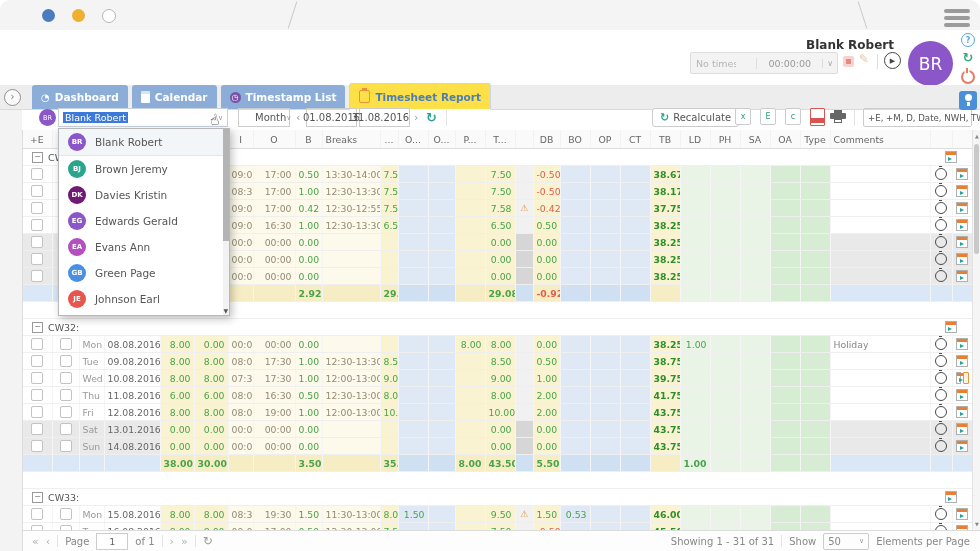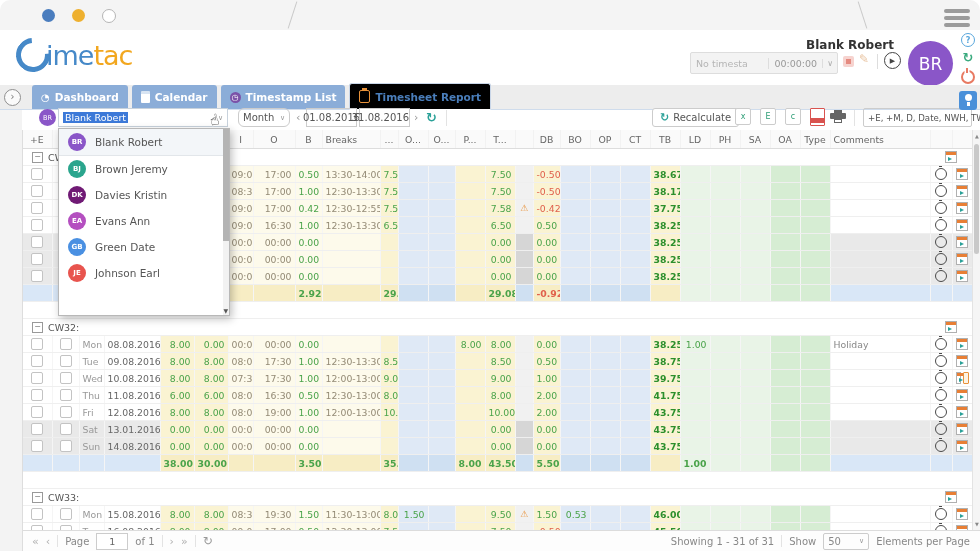--- a/index.html
+++ b/index.html
@@ -20,42 +20,42 @@
   
   #appheader{position:absolute;left:0;top:30px;width:980px;height:55px;background:#fff;}
   #logo{position:absolute;left:16px;top:8px;display:flex;align-items:center;}
   #logo .mark{width:24px;height:24px;border:5px solid #4689c8;border-radius:50%;border-top-color:transparent;transform:rotate(40deg);margin-right:2px;}
   #logo .t1{font-size:27px;color:#4689c8;letter-spacing:-1px;margin-left:-6px;}
   #logo .t2{font-size:27px;color:#f2a71f;letter-spacing:-1px;}
   #username{position:absolute;right:86px;top:8px;font-size:12px;font-weight:bold;color:#333;}
   #avatar-big{position:absolute;right:27px;top:11px;width:45px;height:45px;border-radius:50%;color:#fff;font-size:17px;display:flex;align-items:center;justify-content:center;}
   #tswidget{position:absolute;left:690px;top:22px;width:146px;height:20px;background:#f3f3f3;border:1px solid #ddd;border-radius:2px;display:flex;align-items:center;font-size:9.5px;color:#b5b5b5;}
   #tswidget .ph{padding:0 5px;white-space:nowrap;overflow:hidden;}
-  #tswidget .tm{border-left:1px solid #ddd;padding:0 5px;color:#999;margin-left:20px;}
+  #tswidget .tm{border-left:1px solid #ddd;padding:0 11px;color:#999;margin-left:20px;}
   #tswidget .cr{border-left:1px solid #ddd;padding:0 4px;color:#aaa;font-size:8px;}
   #rec-ico{position:absolute;left:843px;top:26px;width:11px;height:11px;border-radius:2px;background:#f6d3cf;}
   #rec-ico:before{content:"";position:absolute;left:3px;top:3px;width:5px;height:5px;background:#e58a80;}
   #pencil-ico{position:absolute;left:859px;top:22px;font-size:12px;color:#e8c3a0;}
   #hdr-div{position:absolute;left:877px;top:24px;width:1px;height:15px;background:#ddd;}
   #play-ico{position:absolute;left:884px;top:22px;width:15px;height:15px;border:1.5px solid #444;border-radius:50%;display:flex;align-items:center;justify-content:center;font-size:7px;color:#444;}
 
   
   #railicons{position:absolute;right:2px;top:33px;width:20px;display:flex;flex-direction:column;align-items:center;gap:4px;z-index:6;}
   .ri-help{width:12px;height:12px;border:1.5px solid #58a6dc;border-radius:50%;color:#58a6dc;font-size:8px;font-weight:bold;display:flex;align-items:center;justify-content:center;}
   .ri-refresh{color:#3aaa7e;font-size:13px;font-weight:bold;line-height:13px;}
   .ri-power{position:relative;width:10px;height:10px;border:2px solid #e87a62;border-radius:50%;margin-top:2px;}
   .ri-power:before{content:"";position:absolute;left:3px;top:-4px;width:2px;height:5px;background:#e87a62;box-shadow:0 0 0 1.5px #fff;}
   .ri-bulb{position:relative;width:18px;height:19px;border-radius:3px;background:#4a90d9;margin-top:3px;}
   .ri-bulb:before{content:"";position:absolute;left:5.5px;top:3px;width:7px;height:7px;border-radius:50%;background:#fff;}
   .ri-bulb:after{content:"";position:absolute;left:7.5px;top:11px;width:3px;height:4px;background:#fff;}
 
   
   #tabsrow{position:absolute;left:0;top:85px;width:980px;height:25px;background:#ededed;border-bottom:1px solid #cfdcec;padding-left:32px;box-sizing:border-box;display:flex;align-items:flex-end;z-index:2;}
   .tab{height:24px;margin-right:4px;padding:0 9px;background:#8badd8;border-radius:3px 3px 0 0;display:flex;align-items:center;gap:5px;font-size:10.5px;font-weight:bold;color:#fff;cursor:pointer;}
-  .tab.active{background:#000000;border:1px solid #c9d6e8;border-bottom:1px solid #fff;color:#4a7ebb;height:25px;margin-bottom:-1px;z-index:3;}
+  .tab.active{background:#fde047;border:1px solid #c9d6e8;border-bottom:1px solid #fff;color:#4a7ebb;height:25px;margin-bottom:-1px;z-index:3;}
   .ti{display:inline-block;}
   .ti-dashboard{color:#fff;font-size:10px;}
   .ti-calendar{width:9px;height:9px;background:#fff;border-radius:1px;border-top:3px solid #d8e4f2;}
   .ti-clock{width:11px;height:11px;border-radius:50%;background:#7b52a8;color:#fff;font-size:8px;line-height:11px;text-align:center;}
   .ti-clipboard{width:9px;height:11px;border:1.5px solid #e8923a;border-radius:2px;position:relative;}
   .ti-clipboard:before{content:"";position:absolute;left:2px;top:-3px;width:5px;height:2px;background:#e8923a;}
   .ti-person{position:relative;width:11px;height:11px;}
   .ti-person:before{content:"";position:absolute;left:3.5px;top:0;width:4px;height:4px;border-radius:50%;background:#3f5e8e;}
   .ti-person:after{content:"";position:absolute;left:1.5px;top:5px;width:8px;height:5px;border-radius:4px 4px 0 0;background:#3f5e8e;}
   .ti-lock{position:relative;width:9px;height:7px;background:#e8923a;border-radius:1px;margin-top:4px;}
@@ -65,21 +65,21 @@
   #leftrail{position:absolute;left:0;top:86px;width:22px;height:465px;background:#f3f3f3;border-right:1px solid #ddd;z-index:1;}
   #expander{position:absolute;left:4px;top:89px;width:15px;height:15px;border:1.5px solid #8f8f8f;border-radius:50%;background:#fafafa;color:#777;font-size:10px;line-height:14px;text-align:center;z-index:4;cursor:pointer;}
 
   
   #toolbar{position:absolute;left:22px;top:110px;width:950px;height:20px;background:#fff;z-index:2;}
   .tb-item{position:absolute;box-sizing:border-box;font-size:10px;color:#555;}
   #tb-avatar{left:17px;top:-1px;width:17px;height:17px;border-radius:50%;color:#fff;font-size:6.5px;display:flex;align-items:center;justify-content:center;}
   #combobox{left:36px;top:-2px;width:170px;height:19px;border:1px solid #c8d2dc;background:#fff;display:flex;align-items:center;justify-content:space-between;padding:0 4px;cursor:pointer;}
   #combobox .sel{background:#3c79d8;color:#fff;padding:0 2px;font-size:9.5px;}
   .caret{color:#999;font-size:7px;}
-  #monthsel{left:216px;top:-2px;width:52px;height:19px;border:1px solid #ccc;border-radius:6px;display:flex;align-items:center;justify-content:space-between;padding:0 4px;cursor:pointer;}
+  #monthsel{left:216px;top:-2px;width:52px;height:19px;border:1px solid #ccc;border-radius:0;display:flex;align-items:center;justify-content:space-between;padding:0 16px;cursor:pointer;}
   .chev{top:1px;color:#999;font-size:11px;cursor:pointer;}
   #chev-l{left:274px;}
   #date1{left:284px;top:-2px;width:51px;height:19px;border:1px solid #ccc;display:flex;align-items:center;justify-content:center;cursor:text;}
   #date2{left:337px;top:-2px;width:51px;height:19px;border:1px solid #ccc;display:flex;align-items:center;justify-content:flex-end;cursor:text;}
   #chev-r{left:392px;}
   #tb-refresh{left:404px;top:0px;color:#2aa198;font-size:13px;font-weight:bold;cursor:pointer;}
   #tb-div1{left:424px;top:0;width:1px;height:16px;background:#e3e3e3;}
   #recalc{left:630px;top:-2px;height:19px;border:1px solid #ccc;border-radius:3px;background:#fff;display:flex;align-items:center;gap:4px;padding:0 7px;cursor:pointer;}
   #recalc .rc{color:#2aa198;font-size:11px;font-weight:bold;}
   .expico{top:-2px;width:16px;height:17px;border:1px solid #ccc;border-radius:2px;background:#fff;display:flex;align-items:center;justify-content:center;font-size:8px;color:#2e9e77;cursor:pointer;}
@@ -168,25 +168,20 @@
     <div class="tabline l"></div>
     <div class="tabline r"></div>
     <div id="hamburger">
         <div></div>
         <div></div>
         <div></div>
       </div>
   </div>
 
   <div id="appheader">
-    <div id="logo">
-      <div class="mark"></div>
-      <span class="t1">ime</span>
-      <span class="t2">tac</span>
-    </div>
     <div id="tswidget">
       <span class="ph">No timestamp run...</span>
       <span class="tm">00:00:00</span>
       <span class="cr">∨</span>
     </div>
     <div id="rec-ico"></div>
     <div id="pencil-ico">✎</div>
     <div id="hdr-div"></div>
     <div id="play-ico">
         <span>▶</span>
@@ -1474,26 +1469,30 @@
       </div>
       <div class="ud-item">
         <span class="ud-av" style="background: rgb(42, 165, 141);">BJ</span>
         <span class="ud-name">Brown Jeremy</span>
       </div>
       <div class="ud-item">
         <span class="ud-av" style="background: #701a75;">DK</span>
         <span class="ud-name">Davies Kristin</span>
       </div>
       <div class="ud-item">
+        <span class="ud-av" style="background: rgb(138, 86, 200);">EG</span>
+        <span class="ud-name">Edwards Gerald</span>
+      </div>
+      <div class="ud-item">
         <span class="ud-av" style="background: rgb(180, 79, 192);">EA</span>
         <span class="ud-name">Evans Ann</span>
       </div>
       <div class="ud-item">
         <span class="ud-av" style="background: rgb(74, 144, 226);">GB</span>
-        <span class="ud-name">Green Date</span>
+        <span class="ud-name">Green Page</span>
       </div>
       <div class="ud-item">
         <span class="ud-av" style="background: rgb(232, 84, 78);">JE</span>
         <span class="ud-name">Johnson Earl</span>
       </div>
       <div id="ud-scroll">
         <div id="ud-thumb"></div>
       </div>
       <div id="ud-down">▼</div>
     </div>

